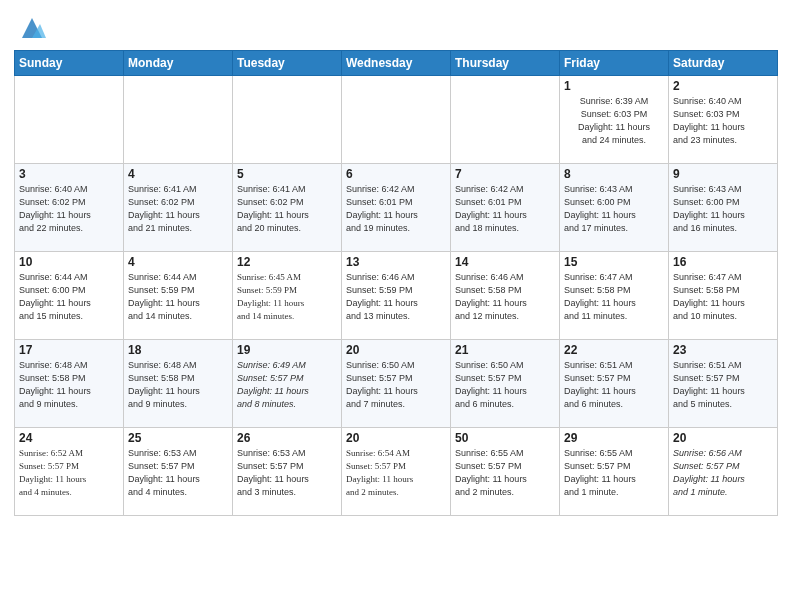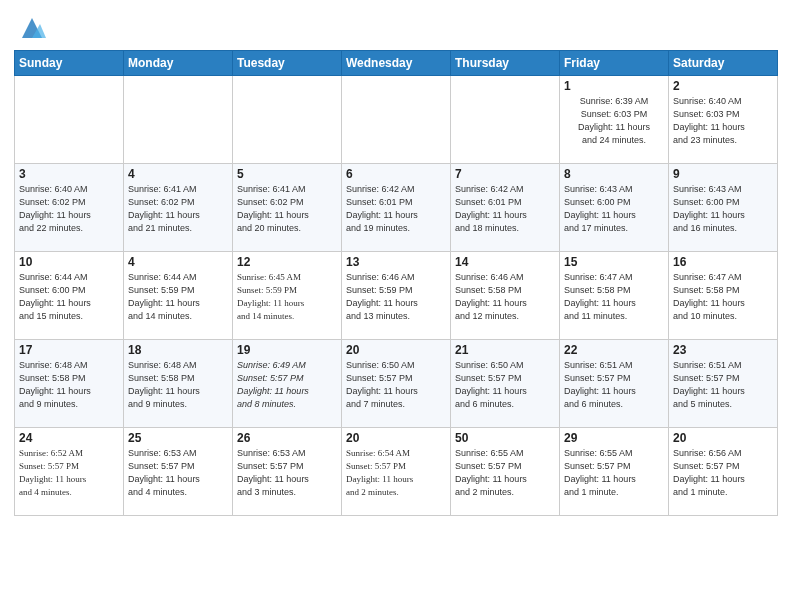--- a/index.html
+++ b/index.html
@@ -340,21 +340,21 @@
           </td>
           <td>
             <div class="day-number">29</div>
             <div class="day-info" style="white-space: pre-line;">Sunrise: 6:55 AM
 Sunset: 5:57 PM
 Daylight: 11 hours
 and 1 minute.</div>
           </td>
           <td>
             <div class="day-number">20</div>
-            <div class="day-info" style="white-space: pre-line;">Sunrise: 6:56 AM
+            <div class="day-info" style="white-space: pre-line; font-style: italic;">Sunrise: 6:56 AM
 Sunset: 5:57 PM
 Daylight: 11 hours
 and 1 minute.</div>
           </td>
         </tr>
       </tbody>
   </table>
 </div>
 
 </body></html>

